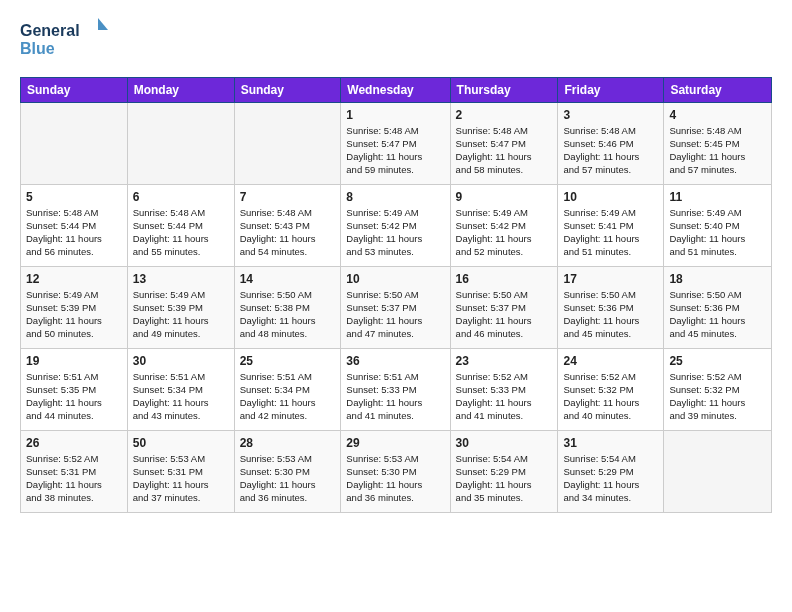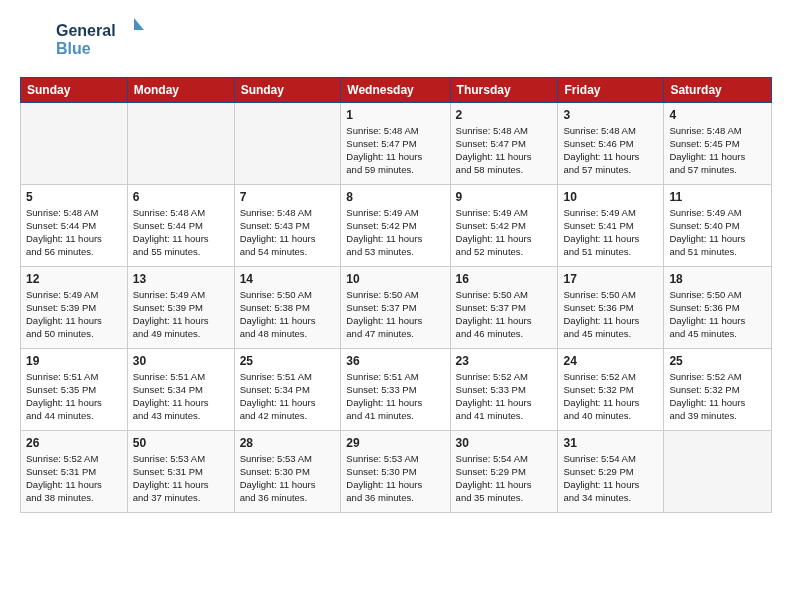--- a/index.html
+++ b/index.html
@@ -12,21 +12,20 @@
     }
     .container {
       width: 792px;
       padding: 16px 20px 10px 20px;
     }
     .header-row {
       display: flex;
       align-items: flex-start;
       justify-content: space-between;
       margin-bottom: 12px;
-      margin-left: 36px;
     }
     .logo-area {
       display: flex;
       align-items: center;
     }
     .title-area {
       text-align: right;
     }
     .month-title {
       font-size: 36px;
@@ -36,21 +35,21 @@
     .location-title {
       font-size: 15px;
       color: #333;
     }
     .calendar-table {
       width: 100%;
       border-collapse: collapse;
       font-size: 10px;
     }
     .calendar-table thead tr th {
-      background-color: #b91c1c;
+      background-color: #6d28d9;
       color: #fff;
       text-align: left;
       padding: 5px 6px;
       font-size: 12px;
       font-weight: bold;
       border: 1px solid #1a4a8a;
     }
     .calendar-table tbody tr td {
       border: 1px solid #ccc;
       vertical-align: top;

